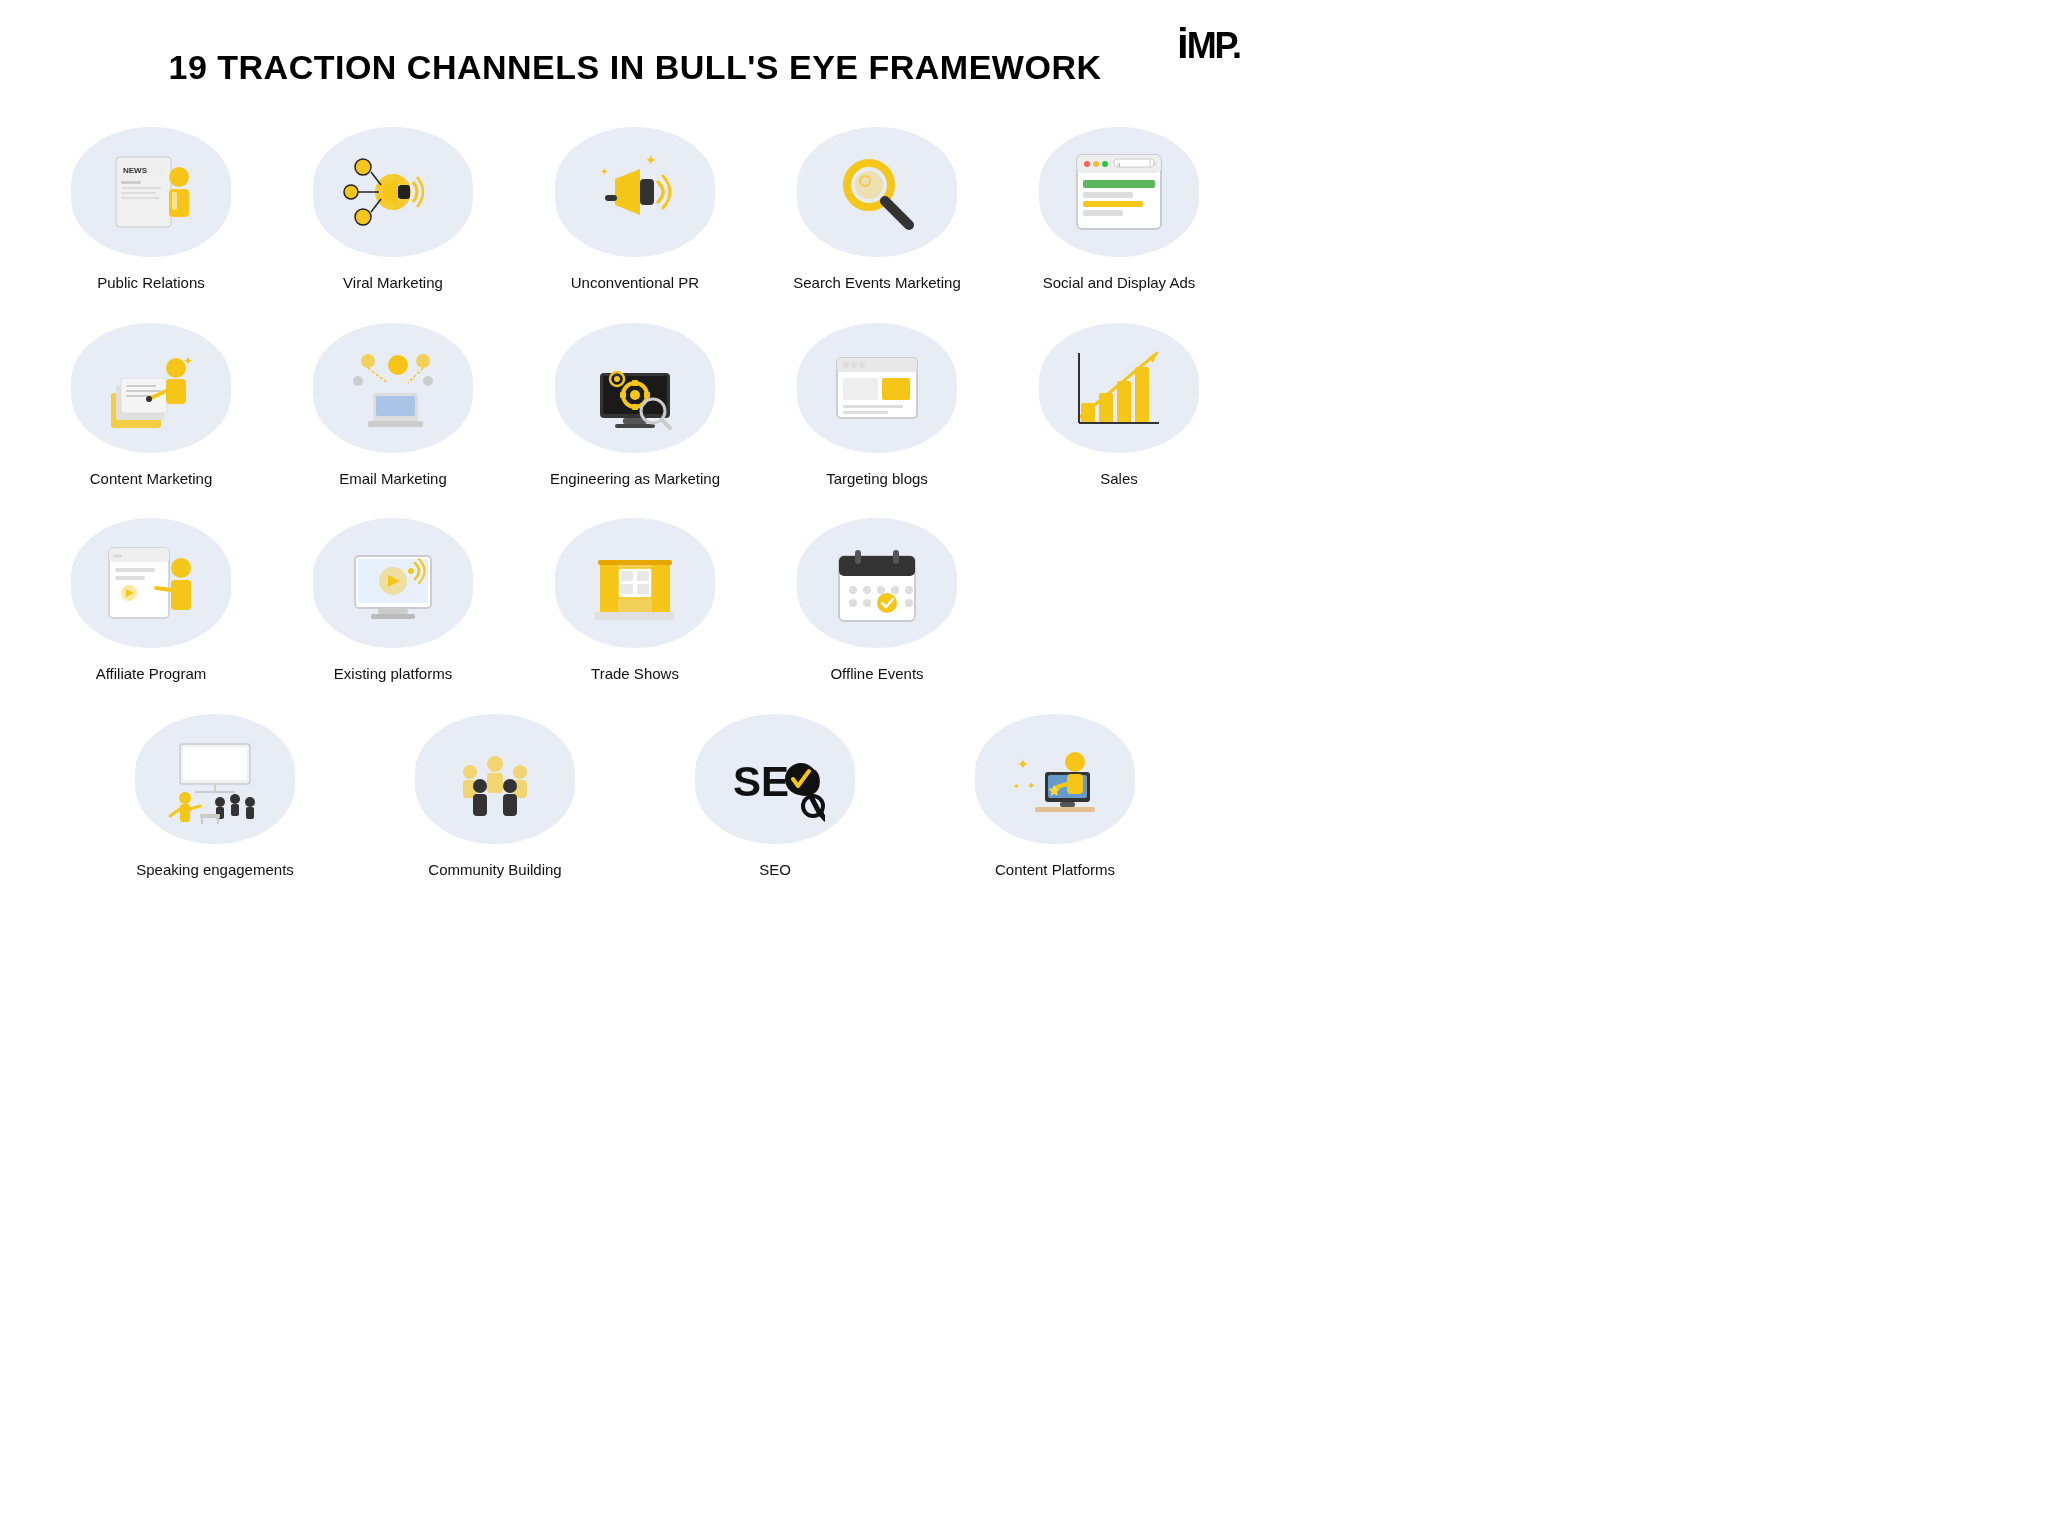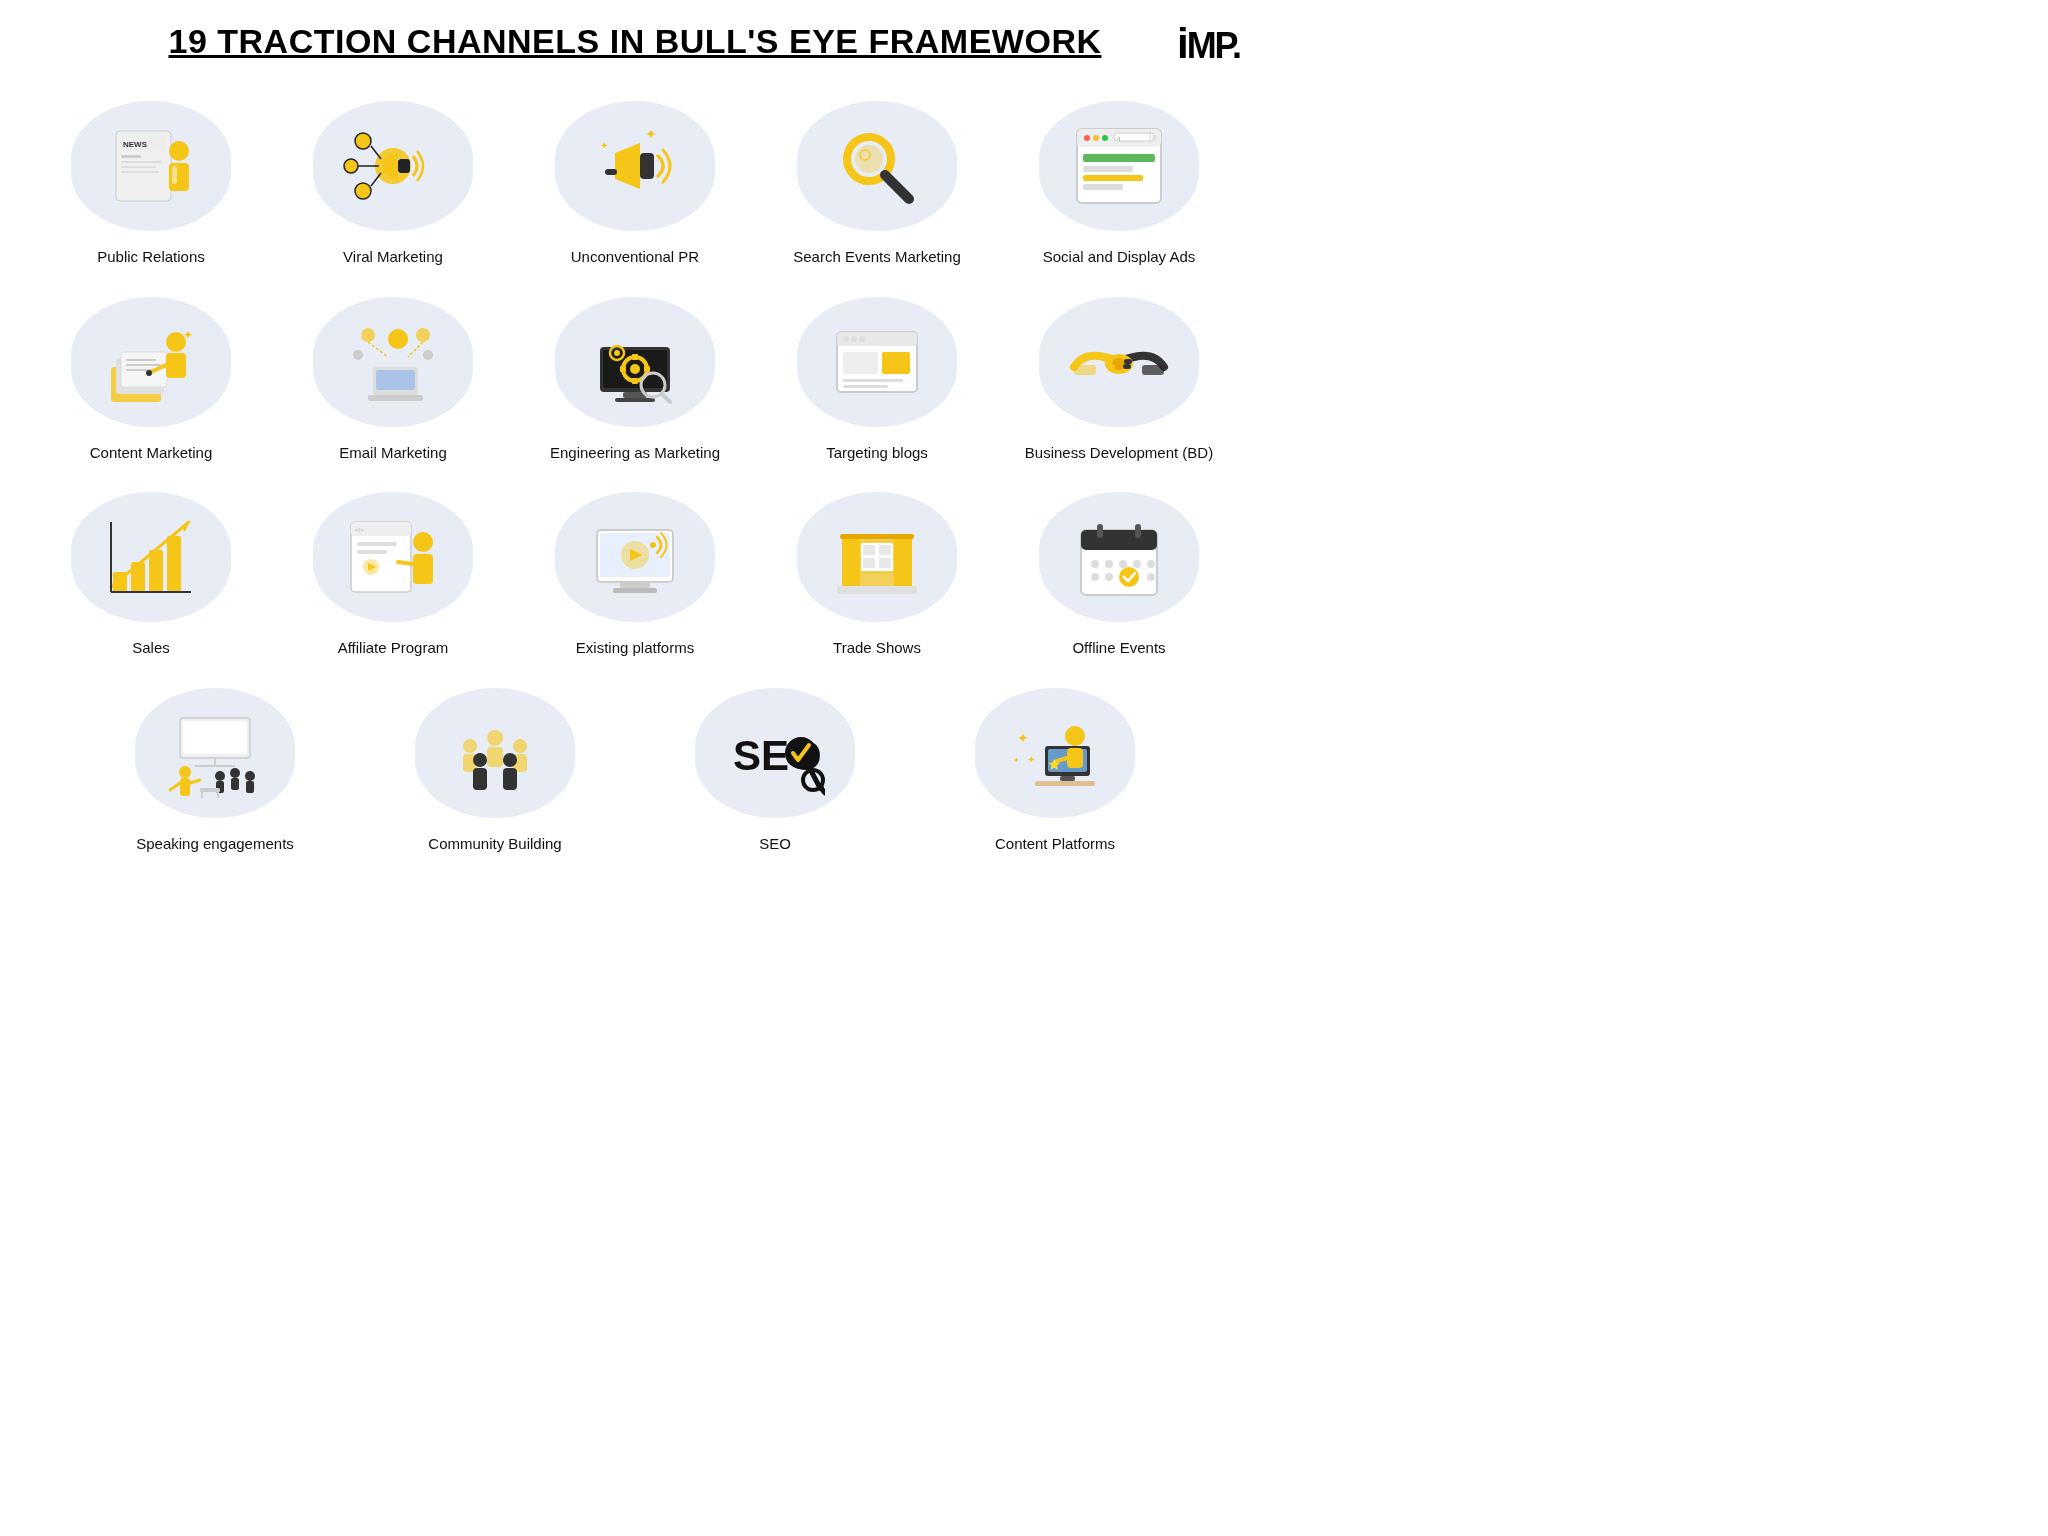--- a/index.html
+++ b/index.html
@@ -19,22 +19,21 @@
       font-weight: 900;
       color: #000;
       letter-spacing: -2px;
       margin-left: 47px;
     }
     .logo span { font-size: 36px; }
     .title {
       text-align: center;
       font-size: 34px;
       font-weight: 900;
-      text-decoration: underline;
-      margin-top: 2px;
+      margin-top: 28px;
       margin-bottom: 40px;
       letter-spacing: 0.5px;
     }
     .grid {
       display: grid;
       grid-template-columns: repeat(5, 1fr);
       gap: 30px 20px;
       justify-items: center;
     }
     .item {
@@ -275,42 +274,20 @@
 
         <rect x="55" y="35" width="28" height="22" rx="2" fill="#F5C518"></rect>
 
         <rect x="16" y="62" width="60" height="3" rx="1" fill="#ddd"></rect>
         <rect x="16" y="68" width="45" height="3" rx="1" fill="#ddd"></rect>
       </svg>
     </div>
     <span class="label">Targeting blogs</span>
   </div>
 
-  <div class="item">
-    <div class="icon-bg">
-      <svg viewBox="0 0 100 90" xmlns="http://www.w3.org/2000/svg">
-
-        <path d="M5 50 Q15 35 35 40 L55 45" stroke="#F5C518" stroke-width="8" fill="none" stroke-linecap="round"></path>
-
-        <path d="M95 50 Q85 35 65 40 L45 45" stroke="#333" stroke-width="8" fill="none" stroke-linecap="round"></path>
-
-        <ellipse cx="50" cy="47" rx="14" ry="10" fill="#F5C518"></ellipse>
-        <ellipse cx="50" cy="47" rx="8" ry="6" fill="#e6a800"></ellipse>
-
-        <rect x="36" y="42" width="8" height="5" rx="2.5" fill="#F5C518"></rect>
-        <rect x="38" y="47" width="8" height="5" rx="2.5" fill="#F5C518"></rect>
-        <rect x="55" y="42" width="8" height="5" rx="2.5" fill="#333"></rect>
-        <rect x="54" y="47" width="8" height="5" rx="2.5" fill="#333"></rect>
-
-        <rect x="5" y="48" width="22" height="10" rx="3" fill="#F5C518" opacity="0.5"></rect>
-        <rect x="73" y="48" width="22" height="10" rx="3" fill="#222" opacity="0.7"></rect>
-      </svg>
-    </div>
-    <span class="label">Business Development (BD)</span>
-  </div>
 
   <div class="item">
     <div class="icon-bg">
       <svg viewBox="0 0 100 90" xmlns="http://www.w3.org/2000/svg">
 
         <rect x="12" y="60" width="14" height="20" rx="2" fill="#F5C518"></rect>
         <rect x="30" y="50" width="14" height="30" rx="2" fill="#F5C518"></rect>
         <rect x="48" y="38" width="14" height="42" rx="2" fill="#F5C518"></rect>
         <rect x="66" y="24" width="14" height="56" rx="2" fill="#F5C518"></rect>
 

